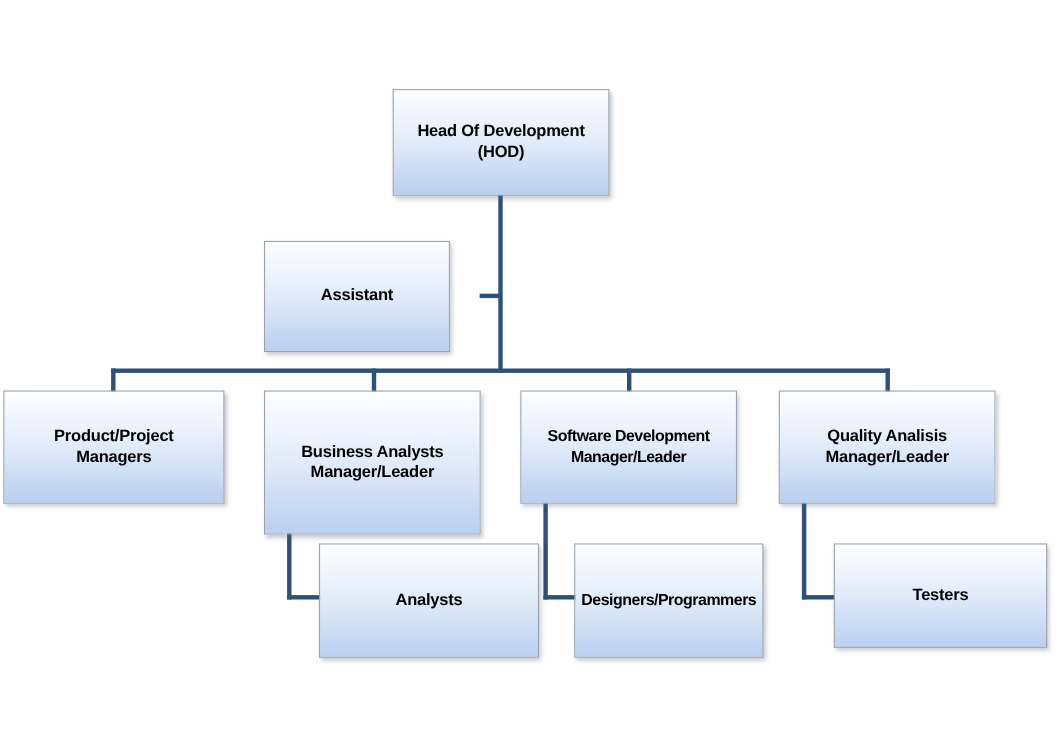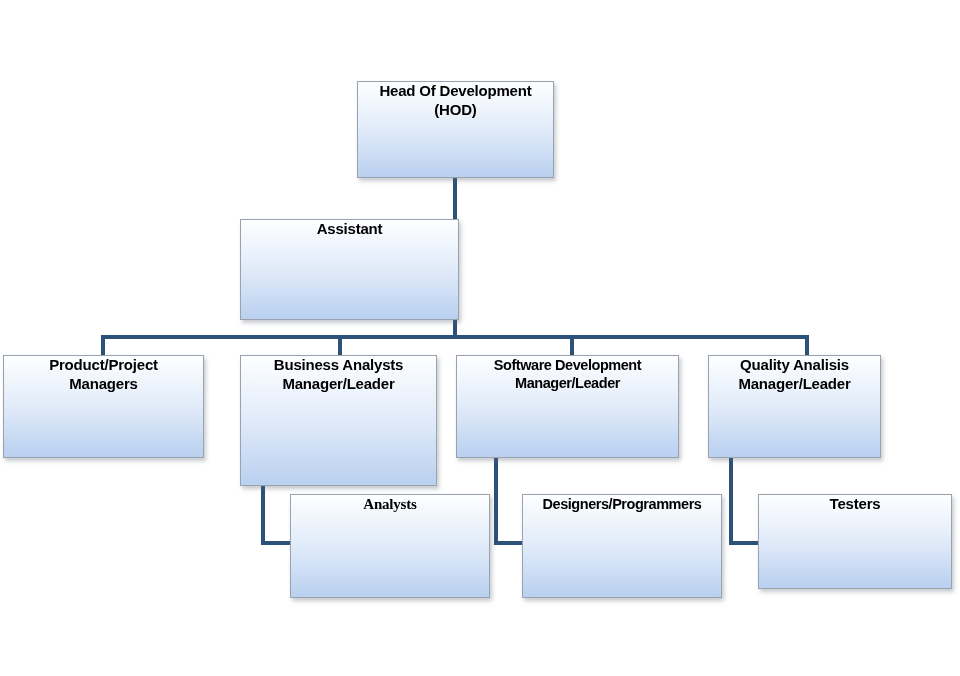--- a/index.html
+++ b/index.html
@@ -26,21 +26,21 @@
     z-index: 1;
   }
   .connector.v { width: 4px; }
   .connector.h { height: 4px; }
 
   
   .org-box {
     position: absolute;
     z-index: 2;
     display: flex;
-    align-items: flex-start;
+    align-items: center;
     justify-content: center;
     text-align: center;
     border: 1px solid #9aa3ad;
     background: linear-gradient(to bottom,
                 #fdfeff 0%,
                 #eef4fc 28%,
                 #dbe7f8 58%,
                 #c2d6f2 88%,
                 #b9d0f0 100%);
     box-shadow: 2px 3px 4px rgba(90, 100, 115, 0.34);
@@ -84,49 +84,49 @@
   <div class="connector h" style="left:494px; top:541px; width:31px;"></div>
 
   <div class="connector v" style="left:729px; top:457px; height:88px;"></div>
   <div class="connector h" style="left:729px; top:541px; width:32px;"></div>
 
   <div class="org-box" style="left:357px; top:81px; width:197px; height:97px;">
     <span class="box-label">Head Of Development
 (HOD)</span>
   </div>
 
-  <div class="org-box" style="left:240px; top:219px; width:219px; height:101px;">
+  <div class="org-box" style="left:240px; top:219px; width:169px; height:101px;">
     <span class="box-label">Assistant</span>
   </div>
 
   <div class="org-box" style="left:3px; top:355px; width:201px; height:103px;">
     <span class="box-label">Product/Project
 Managers</span>
   </div>
 
   <div class="org-box" style="left:240px; top:355px; width:197px; height:131px;">
     <span class="box-label">Business Analysts
 Manager/Leader</span>
   </div>
 
-  <div class="org-box wide-label" style="left:456px; top:355px; width:223px; height:103px;">
+  <div class="org-box wide-label" style="left:473px; top:355px; width:197px; height:103px;">
     <span class="box-label">Software Development
 Manager/Leader</span>
   </div>
 
-  <div class="org-box" style="left:708px; top:355px; width:173px; height:103px;">
+  <div class="org-box" style="left:708px; top:355px; width:197px; height:103px;">
     <span class="box-label">Quality Analisis
 Manager/Leader</span>
   </div>
 
-  <div class="org-box" style="left:290px; top:494px; width:200px; height:104px;font-family:Liberation Serif, serif;">
+  <div class="org-box" style="left:290px; top:494px; width:200px; height:104px;">
     <span class="box-label">Analysts</span>
   </div>
 
-  <div class="org-box wide-label" style="left:522px; top:494px; width:200px; height:104px;">
+  <div class="org-box wide-label" style="left:522px; top:494px; width:172px; height:104px;">
     <span class="box-label">Designers/Programmers</span>
   </div>
 
   <div class="org-box" style="left:758px; top:494px; width:194px; height:95px;">
     <span class="box-label">Testers</span>
   </div>
 
 </div>
 
 </body></html>

